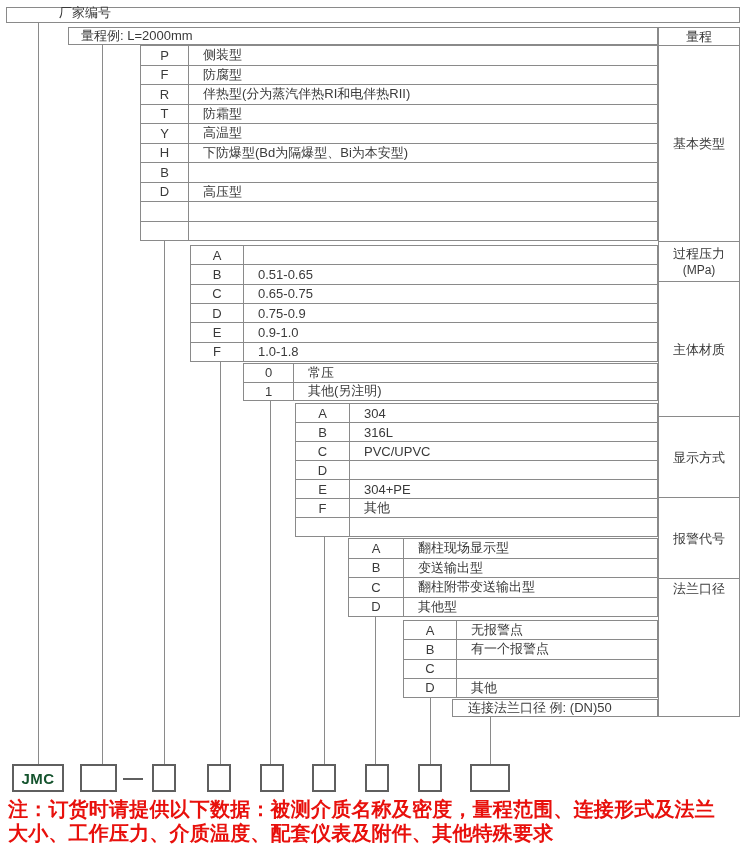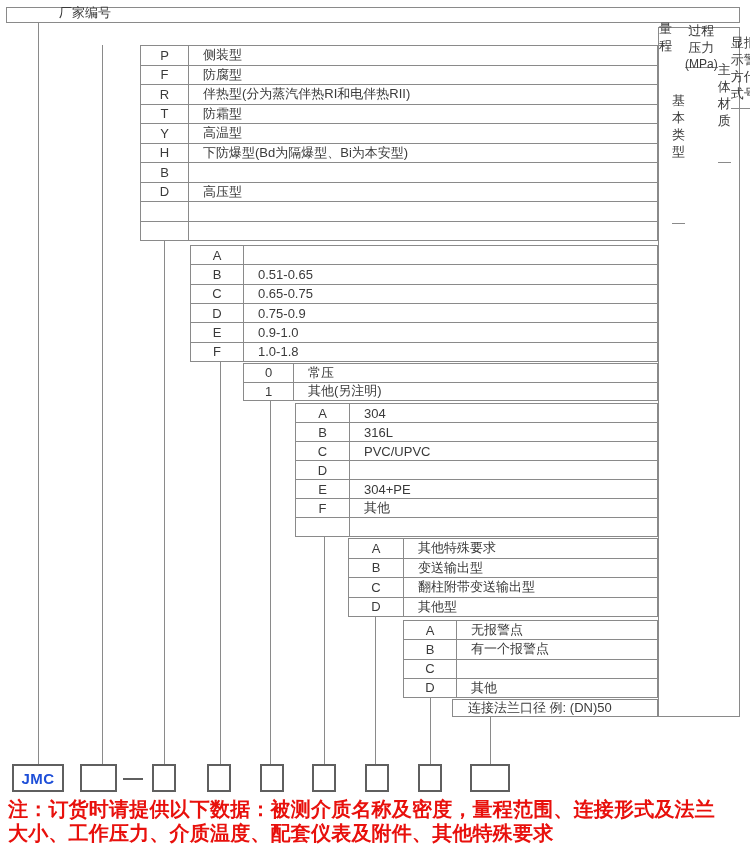--- a/index.html
+++ b/index.html
@@ -27,54 +27,57 @@
   .srow{flex:1;display:flex;border-bottom:1px solid var(--table-border);min-height:0;}
   .srow:last-child{border-bottom:none;}
   .code{
     display:flex;align-items:center;justify-content:center;
     border-right:1px solid var(--table-border);font-size:13px;flex:none;
   }
   .desc{flex:1;display:flex;align-items:center;padding-left:14px;font-size:13px;white-space:nowrap;overflow:hidden;}
   .labelcol{
     position:absolute;left:658px;top:27px;width:82px;height:690px;
     box-sizing:border-box;border:1px solid var(--table-border);
-    display:flex;flex-direction:row;background:var(--background);
+    display:flex;flex-direction:column;background:var(--background);
   }
   .lcell{
     box-sizing:border-box;border-bottom:1px solid var(--table-border);
     display:flex;flex-direction:column;align-items:center;justify-content:center;
     font-size:13px;text-align:center;line-height:17px;min-height:0;
   }
   .lcell:last-child{border-bottom:none;}
   .lsub{font-size:12px;}
   .conn{position:absolute;width:1px;background:var(--table-border);}
   .mbox{
     position:absolute;box-sizing:border-box;border:2px solid var(--box-border);
     background:var(--background);display:flex;align-items:center;justify-content:center;
   }
-  .jmc{font-weight:bold;font-size:15px;color:#1d4ed8;letter-spacing:0.5px;}
+  .jmc{font-weight:bold;font-size:15px;color:#14532d;letter-spacing:0.5px;}
   .dashbox{
     position:absolute;left:118px;top:764px;width:30px;height:27px;
     display:flex;align-items:center;justify-content:center;
     color:var(--box-border);font-weight:bold;font-size:20px;
   }
   .note{
     position:absolute;left:8px;font-size:20px;font-weight:bold;
     color:var(--note-red);white-space:nowrap;letter-spacing:0.2px;
   }
 </style>
 </head>
 <body>
 
 <div class="page" id="page">
 
   <div class="cellrow" style="left:6px;top:7px;width:734px;height:16px;padding-left:52px;align-items:flex-end;">
     <span>厂家编号</span>
   </div>
 
+  <div class="cellrow" style="left:68px;top:27px;width:590px;height:18px;padding-left:12px;">
+    <span>量程例: L=2000mm</span>
+  </div>
 
   <div class="cellrow" style="left:452px;top:699px;width:206px;height:18px;padding-left:15px;">
     <span>连接法兰口径 例: (DN)50</span>
   </div>
 
   <div class="labelcol" id="labelcol">
       <div class="lcell" style="height: 18px;">
         <span>量程</span>
       </div>
       <div class="lcell" style="height: 196px;">
@@ -200,21 +203,21 @@
           <div class="desc">其他</div>
         </div>
         <div class="srow">
           <div class="code" style="width: 53px;"></div>
           <div class="desc"></div>
         </div>
       </div>
       <div class="section" style="left: 348px; top: 538px; width: 310px; height: 79px;">
         <div class="srow">
           <div class="code" style="width: 54px;">A</div>
-          <div class="desc">其他特殊要求</div>
+          <div class="desc">翻柱现场显示型</div>
         </div>
         <div class="srow">
           <div class="code" style="width: 54px;">B</div>
           <div class="desc">变送输出型</div>
         </div>
         <div class="srow">
           <div class="code" style="width: 54px;">C</div>
           <div class="desc">翻柱附带变送输出型</div>
         </div>
         <div class="srow">

